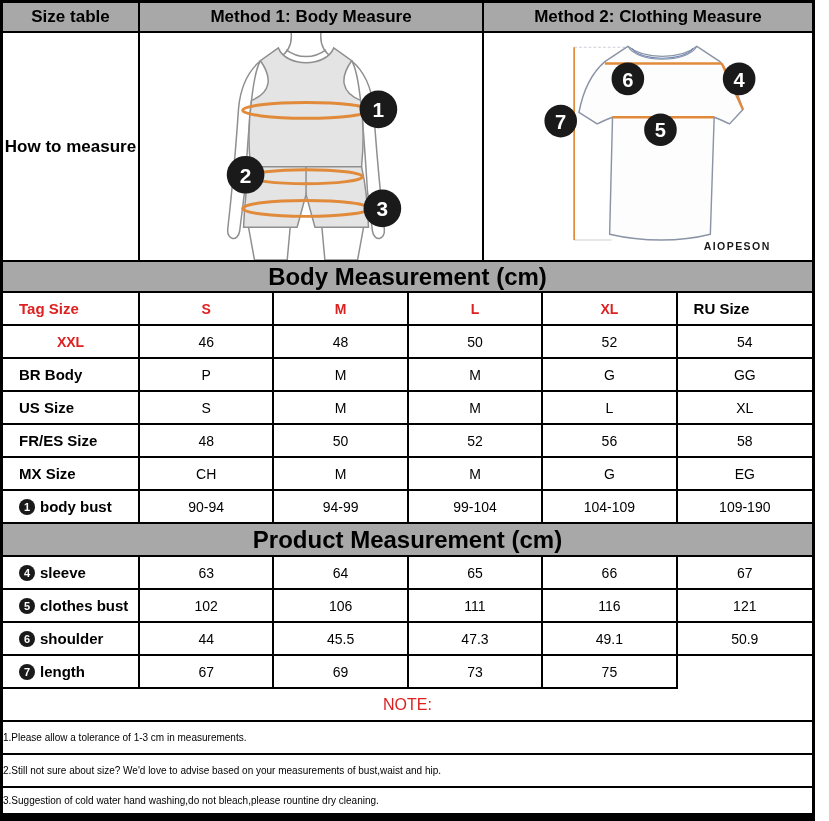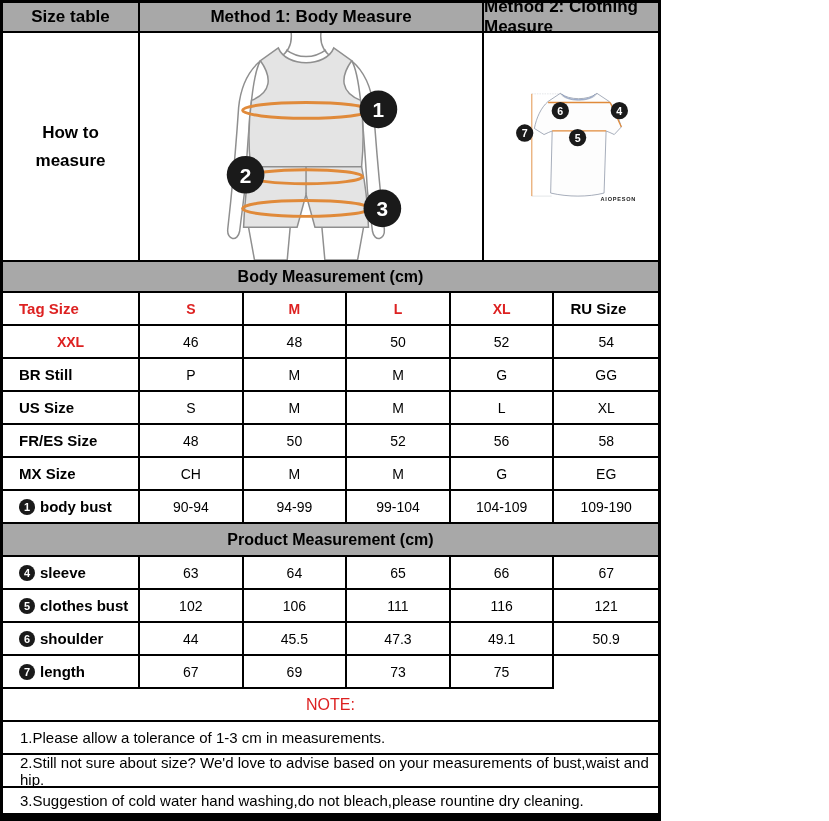--- a/index.html
+++ b/index.html
@@ -1,37 +1,37 @@
 <!DOCTYPE html>
 <html style="--header-gray: #a8a8a8; --accent-red: #dd2121; --tape-orange: #e08a3a; --badge-black: #1a1a1a;"><head>
 <meta charset="utf-8">
 <style>
   :root{
     --header-gray:#a8a8a8; --accent-red:#dd2121; --tape-orange:#e08a3a; --badge-black:#1a1a1a;
   }
   *{margin:0;padding:0;box-sizing:border-box}
   body{font-family:"Liberation Sans",sans-serif;background:#fff;color:#000}
-  .frame{width:661px;height:821px;border:3px solid #000;border-bottom-width:8px;background:#fff;overflow:hidden}
+  .frame{width:815px;height:821px;border:3px solid #000;border-bottom-width:8px;background:#fff;overflow:hidden}
   .row{display:grid;grid-template-columns:137px 344px 1fr;border-bottom:2px solid #000}
   .row > .cell{border-right:2px solid #000;display:flex;align-items:center;justify-content:center;overflow:hidden}
   .row > .cell:last-child{border-right:none}
   .top{height:30px;background:var(--header-gray)}
   .top .cell{font-weight:bold;font-size:17px}
   .measure{height:229px;background:#fff}
-  .measure .label-cell{font-weight:bold;font-size:17px;text-align:center;line-height:1.6;padding:0 14px}
-  .band{height:31px;background:var(--header-gray);border-bottom:2px solid #000;display:flex;align-items:center;justify-content:center;font-weight:bold;font-size:16px}
+  .measure .label-cell{font-weight:bold;font-size:17px;text-align:center;line-height:1.6;padding:0 0}
+  .band{height:31px;background:var(--header-gray);border-bottom:2px solid #000;display:flex;align-items:center;justify-content:center;font-weight:bold;font-size:24px}
   .band.b2{height:33px}
   .grid{display:grid;grid-template-columns:137px repeat(5,1fr)}
   .gcell{height:33px;border-right:2px solid #000;border-bottom:2px solid #000;display:flex;align-items:center;justify-content:center;font-size:14px}
   .gcell:nth-child(6n){border-right:none}
   .gcell.lbl{justify-content:flex-start;padding-left:16px;font-weight:bold;font-size:15px}
   .gcell.red{color:var(--accent-red);font-weight:bold}
   .mark{width:16px;height:16px;border-radius:50%;background:var(--badge-black);color:#fff;font-size:11px;font-weight:bold;display:inline-flex;align-items:center;justify-content:center;margin-right:5px;flex:0 0 auto}
   .note-title{height:33px;border-bottom:2px solid #000;display:flex;align-items:center;justify-content:center;color:var(--accent-red);font-size:16px}
-  .note-row{height:33px;border-bottom:2px solid #000;display:flex;align-items:center;padding-left:17px;font-size:15px}
+  .note-row{height:33px;border-bottom:2px solid #000;display:flex;align-items:center;padding-left:0;font-size:10px}
   .note-row:last-child{height:25px;border-bottom:none}
   svg{display:block;width:100%;height:100%}
   .tape{stroke:var(--tape-orange)}
   .badge{fill:var(--badge-black)}
   .badge-num{fill:#fff;font-family:"Liberation Sans",sans-serif;font-weight:bold;font-size:21px;text-anchor:middle}
   .brand-text{fill:#1a1a1a;font-family:"Liberation Sans",sans-serif;font-weight:bold;font-size:11px;letter-spacing:1.5px;text-anchor:middle}
   .outline{stroke:#8f8f8f;stroke-width:1.5}
   .shirt-line{stroke:#8b94a6}
 </style>
 </head>
@@ -135,21 +135,21 @@
       <div class="gcell red">M</div>
       <div class="gcell red">L</div>
       <div class="gcell red">XL</div>
       <div class="gcell lbl">RU Size</div>
       <div class="gcell red">XXL</div>
       <div class="gcell val">46</div>
       <div class="gcell val">48</div>
       <div class="gcell val">50</div>
       <div class="gcell val">52</div>
       <div class="gcell val">54</div>
-      <div class="gcell lbl">BR Still</div>
+      <div class="gcell lbl">BR Body</div>
       <div class="gcell val">P</div>
       <div class="gcell val">M</div>
       <div class="gcell val">M</div>
       <div class="gcell val">G</div>
       <div class="gcell val">GG</div>
       <div class="gcell lbl">US Size</div>
       <div class="gcell val">S</div>
       <div class="gcell val">M</div>
       <div class="gcell val">M</div>
       <div class="gcell val">L</div>

